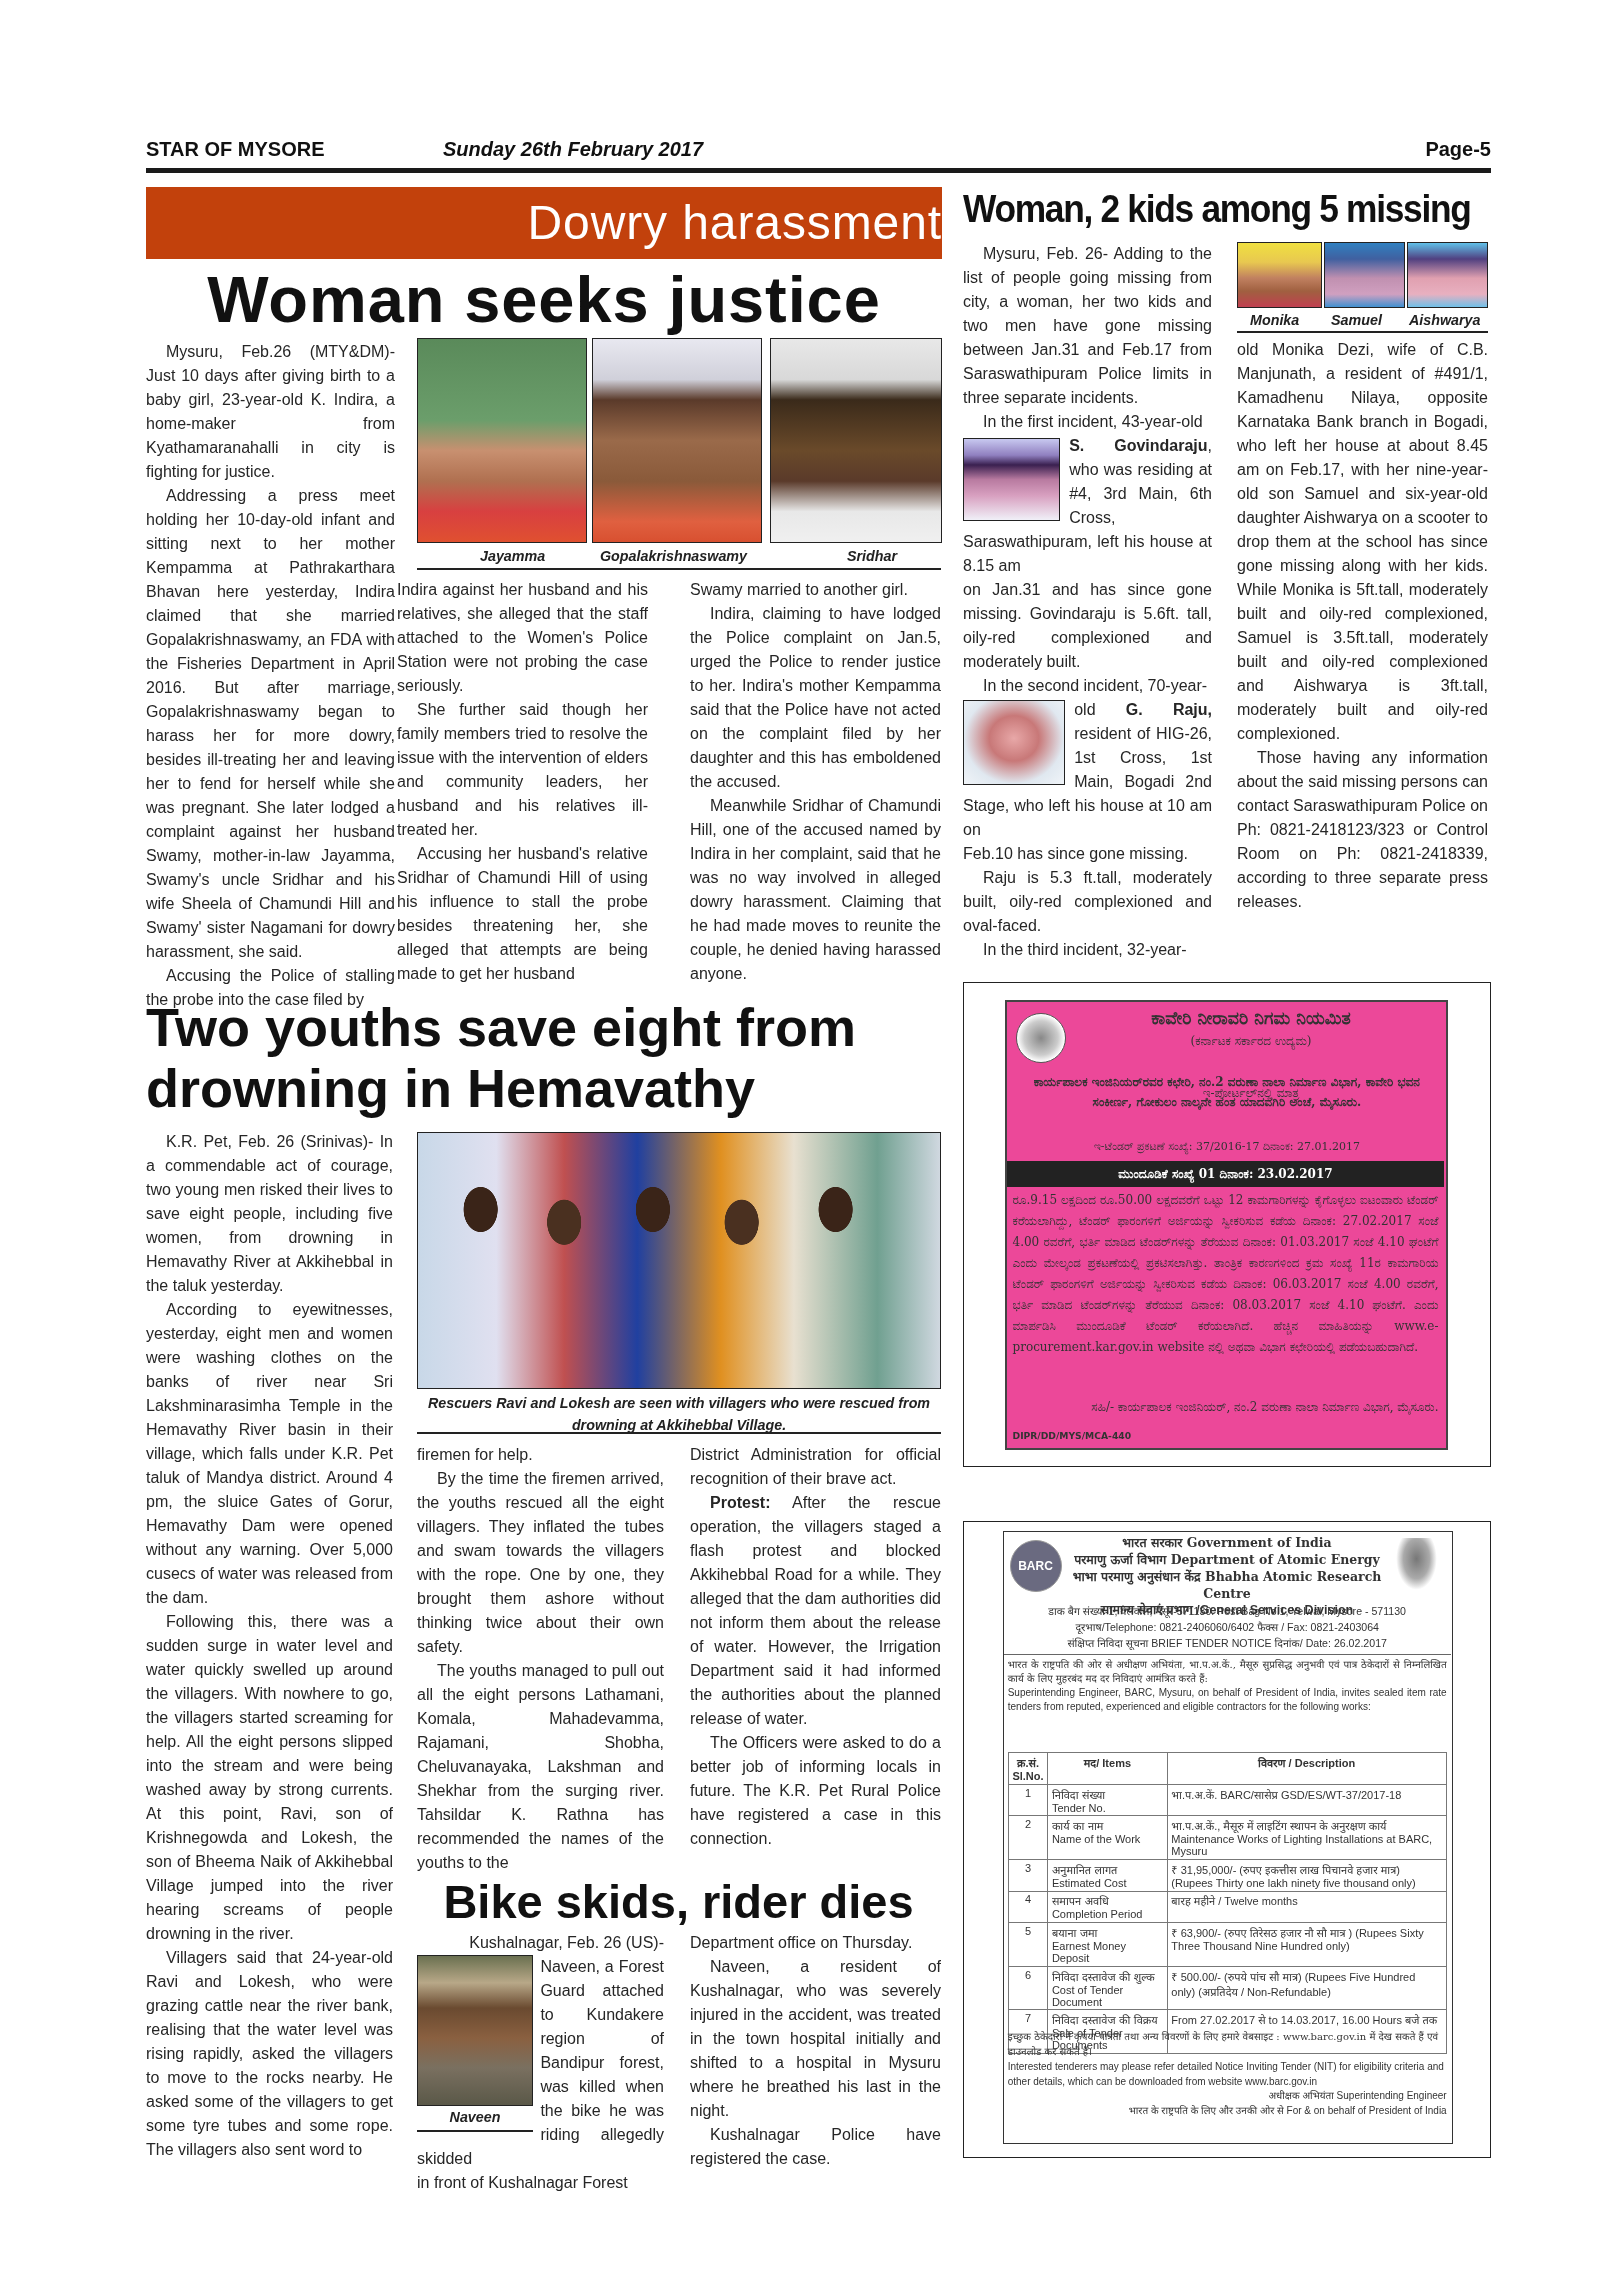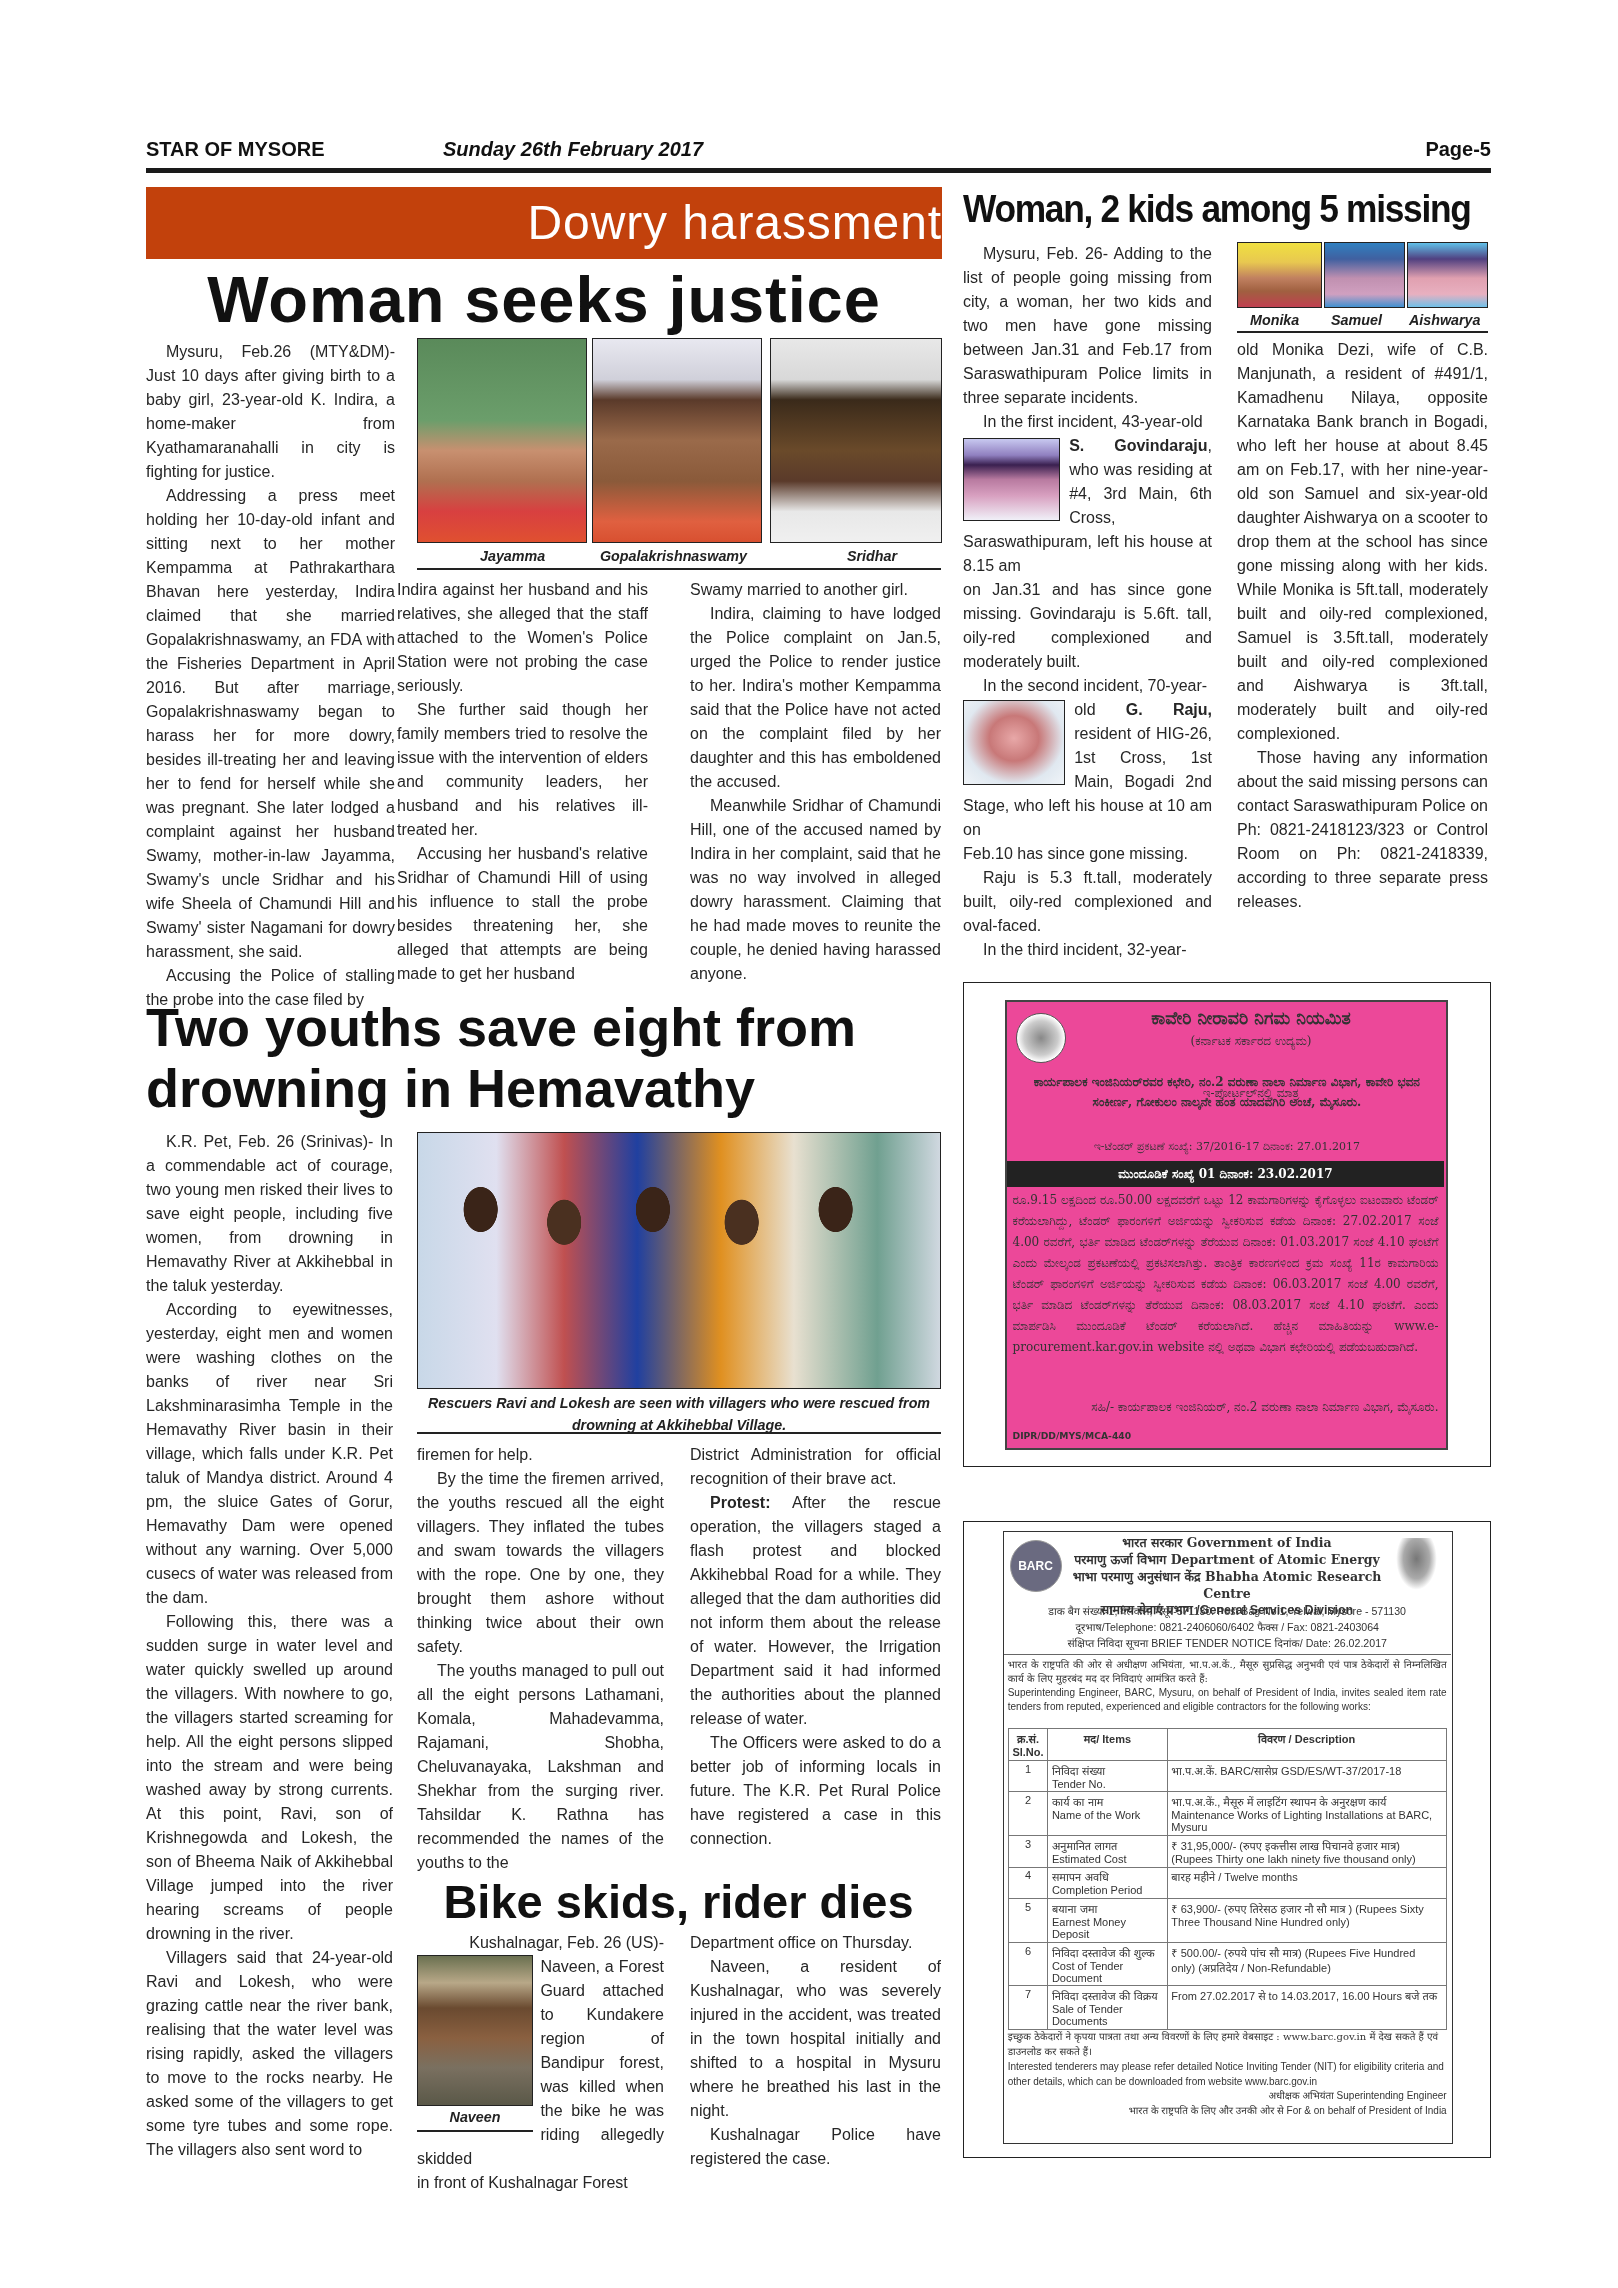--- a/index.html
+++ b/index.html
@@ -18,21 +18,21 @@
   .photo{border:1.8px solid #222;box-sizing:border-box;}
   .caption{font-weight:bold;font-style:italic;font-size:14.3px;color:#222;}
   .hl2{left:146px;top:997px;width:796px;font-weight:bold;font-size:54px;line-height:61px;color:#111;}
   .hl3{left:963px;top:183px;width:528px;font-weight:bold;font-size:38px;line-height:52px;color:#111;letter-spacing:-1.4px;transform:scaleX(0.93);transform-origin:left;white-space:nowrap;}
   .hl4{left:411px;top:1874px;width:535px;text-align:center;font-weight:bold;font-size:47px;line-height:55px;color:#111;}
   .hr{height:1.8px;background:#222;}
   .adbox{border:1.8px solid #222;box-sizing:border-box;background:#fff;}
   .ad-inner{border:2.8px double #444;box-sizing:border-box;background:#ec4899;}
   .kn{font-family:"DejaVu Serif",serif;font-size:13.4px;color:#333;line-height:23px;}
   .hi{font-family:"DejaVu Serif",serif;color:#333;}
-  table.tender{border-collapse:collapse;width:100%;font-size:11px;color:#333;}
+  table.tender{border-collapse:collapse;width:100%;font-size:11px;color:#333;margin-top:24px;}
   table.tender td,table.tender th{border:0.9px solid #777;padding:1.8px 3.7px;vertical-align:top;}
   table.tender th{font-weight:bold;}
 </style>
 </head>
 <body>
 
 <div class="abs masthead">
   <span class="paper">STAR OF MYSORE</span>
   <span class="date">Sunday 26th February 2017</span>
   <span class="page">Page-5</span>

